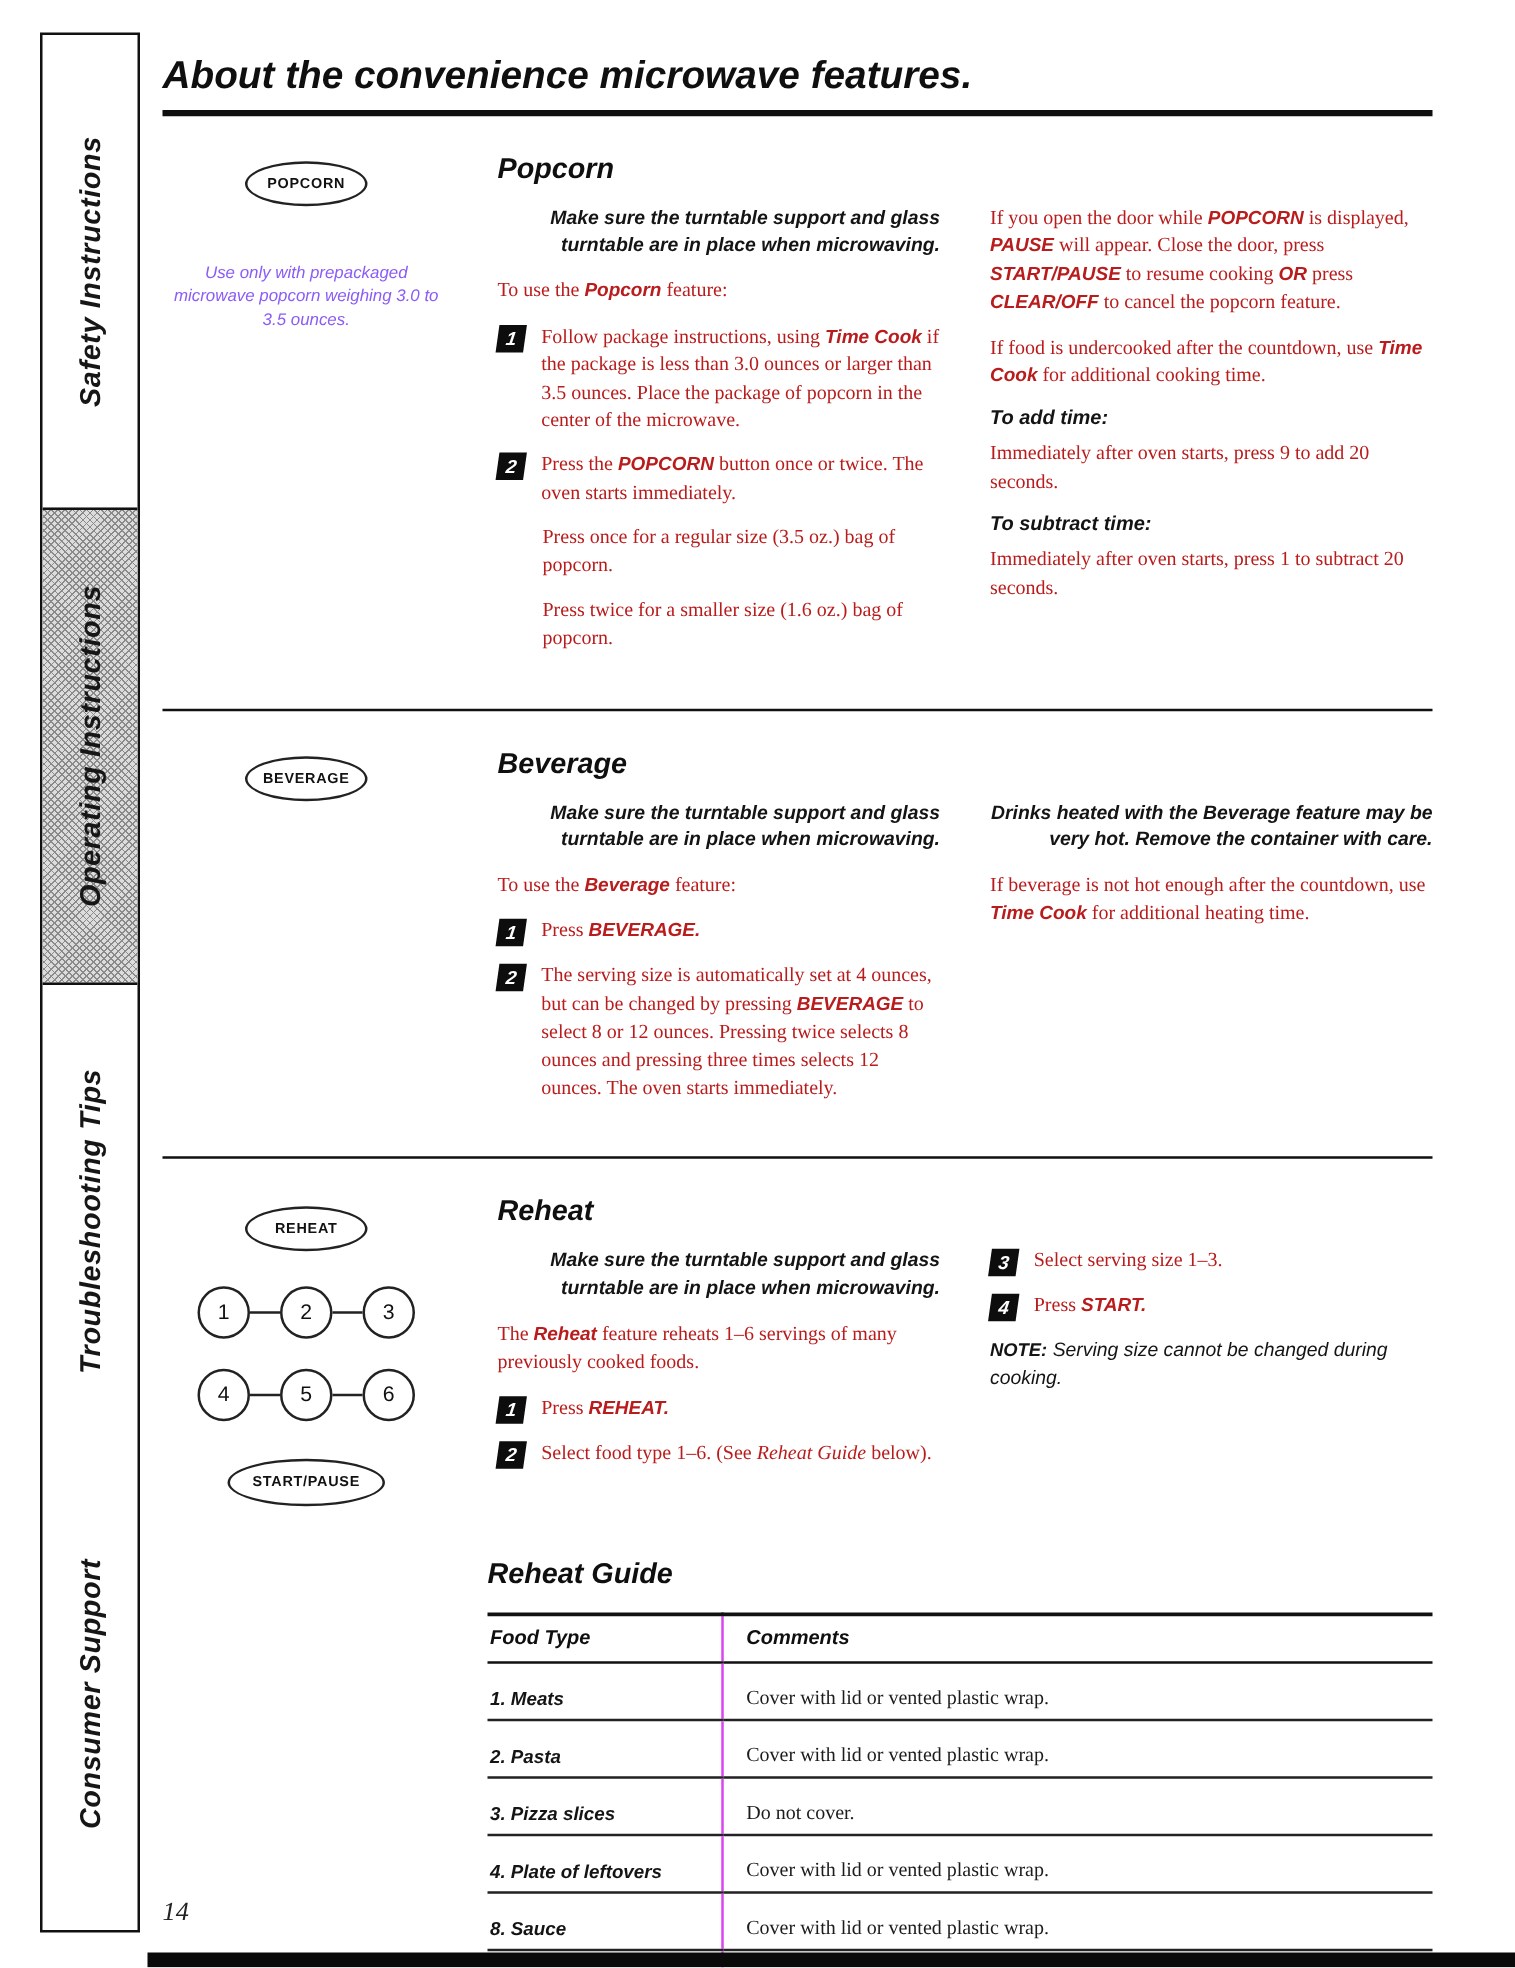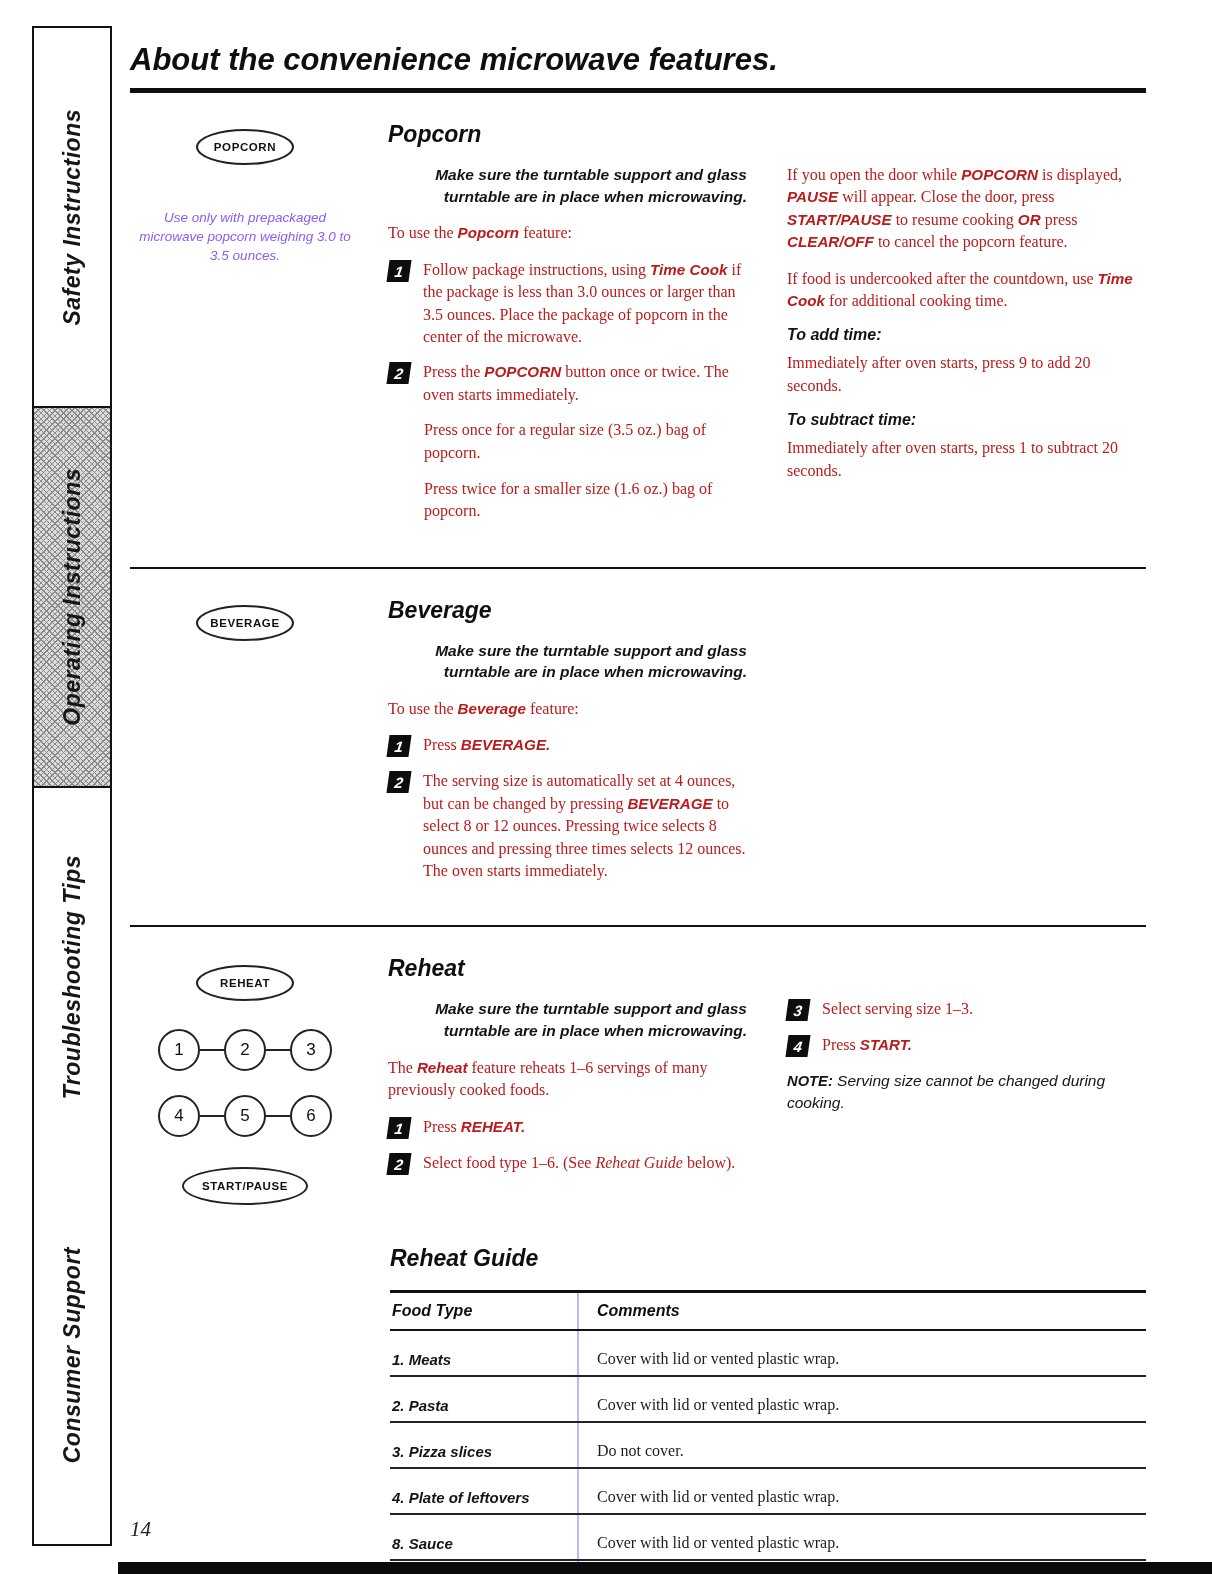--- a/index.html
+++ b/index.html
@@ -65,21 +65,21 @@
     font-weight: bold;
     font-size: 31px;
     color: #0f0f0f;
     padding-bottom: 10px;
     border-bottom: 5px solid #0f0f0f;
   }
 
   .feature {
     display: grid;
     grid-template-columns: 230px 1fr;
-    column-gap: 28px;
+    column-gap: 38px;
     padding: 28px 0 26px 0;
   }
   .divider {
     border: none;
     border-top: 2px solid #111;
     margin: 4px 0 0 0;
   }
 
   .rail { display: flex; flex-direction: column; align-items: center; padding-top: 8px; }
   .oval {
@@ -218,21 +218,21 @@
   .guide-table tr:last-child td { border-bottom: none; }
   .guide-table .food-col { width: 188px; }
   .guide-table td.food {
     font-family: "Liberation Sans", sans-serif;
     font-style: italic;
     font-weight: bold;
     font-size: 15px;
     color: #141414;
   }
   .guide-table th.comment-col, .guide-table td.comment {
-    border-left: 2px solid #c4b5fd;
+    border-left: 2px solid #d946ef;
     padding-left: 18px;
   }
 
   .page-number {
     position: absolute;
     left: 130px; bottom: 32px;
     font-style: italic;
     font-size: 21px;
     color: #222;
   }
@@ -314,20 +314,24 @@
             <p class="body-text">To use the <b>Beverage</b> feature:</p>
             <div class="step">
               <span class="step-num">1</span>
               <p class="body-text">Press <b>BEVERAGE.</b></p>
             </div>
             <div class="step">
               <span class="step-num">2</span>
               <p class="body-text">The serving size is automatically set at 4 ounces, but can be changed by pressing <b>BEVERAGE</b> to select 8 or 12 ounces. Pressing twice selects 8 ounces and pressing three times selects 12 ounces. The oven starts immediately.</p>
             </div>
           </div>
+          <div class="col">
+            <p class="intro">Drinks heated with the Beverage feature may be very hot. Remove the container with care.</p>
+            <p class="body-text">If beverage is not hot enough after the countdown, use <b>Time Cook</b> for additional heating time.</p>
+          </div>
         </div>
       </div>
     </section>
 
     <hr class="divider">
 
     <section class="feature">
       <div class="rail">
         <div class="oval reheat-btn">REHEAT</div>
         <div class="keypad">

